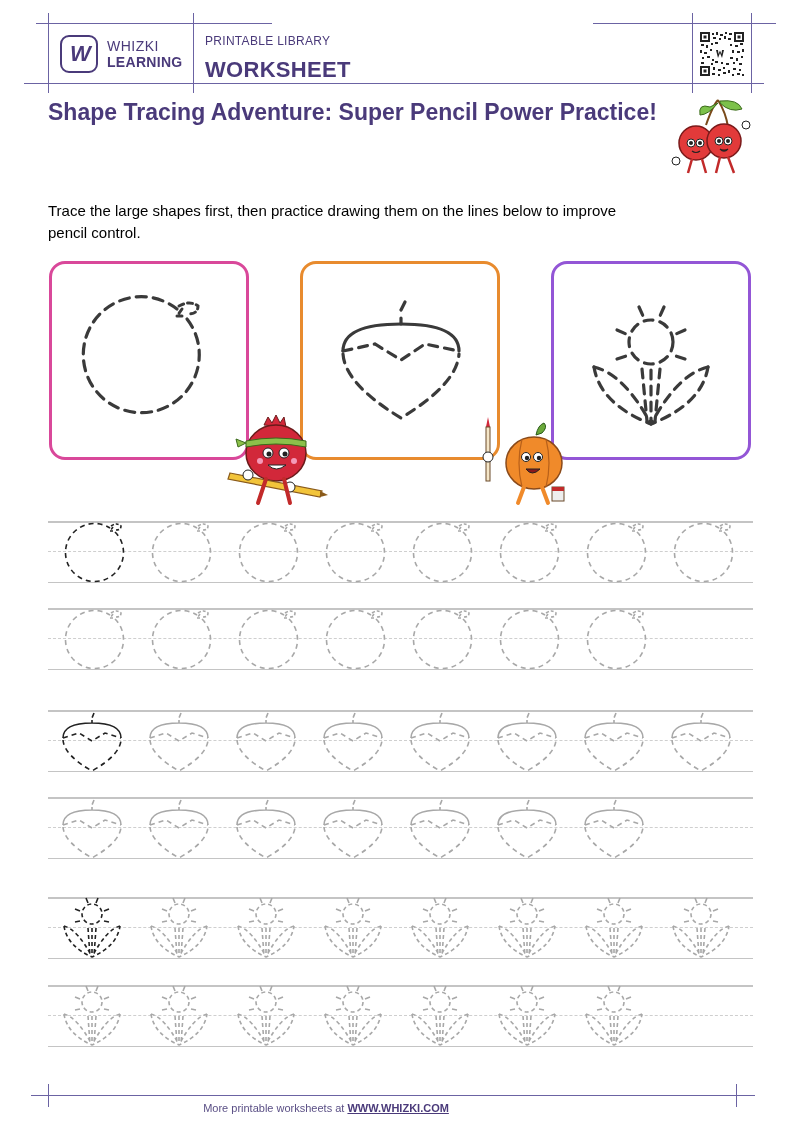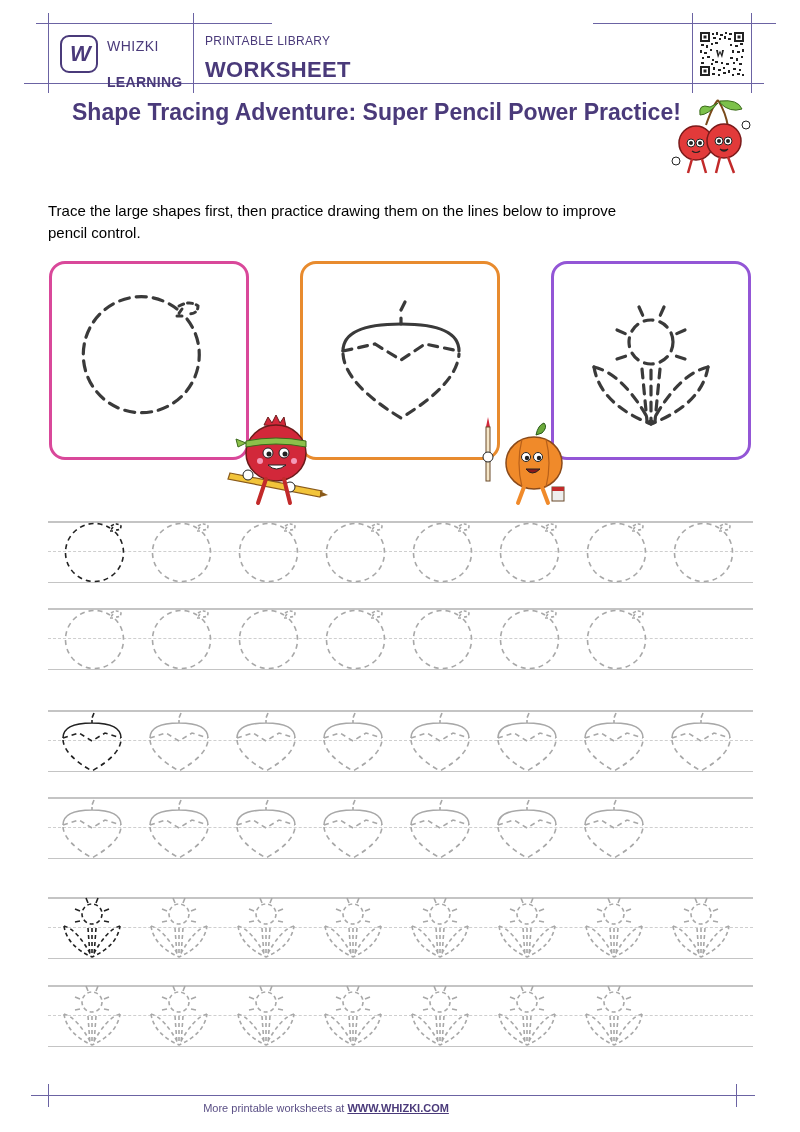--- a/index.html
+++ b/index.html
@@ -4,27 +4,27 @@
 <style>
   * { box-sizing: border-box; margin: 0; padding: 0; }
   html, body { width: 800px; height: 1132px; background: #ffffff; overflow: hidden; }
   body { position: relative; font-family: "Liberation Sans", "DejaVu Sans", sans-serif; color: #4a3a7a; }
   .hline { position: absolute; height: 1px; background: #6b63a3; }
   .vline { position: absolute; width: 1px; background: #6b63a3; }
 
   .logo-box { position: absolute; left: 60px; top: 35px; width: 38px; height: 38px; border: 2.5px solid #4a3a7a; border-radius: 9px; display: flex; align-items: center; justify-content: center; }
   .logo-w { font-weight: 900; font-style: italic; font-size: 22px; color: #4a3a7a; letter-spacing: -3px; }
   .brand-top { position: absolute; left: 107px; top: 38px; font-size: 14px; color: #4a3a7a; letter-spacing: 0.5px; }
-  .brand-bot { position: absolute; left: 107px; top: 54px; font-size: 14px; font-weight: bold; color: #4a3a7a; letter-spacing: 0.3px; margin-top: 20px; }
+  .brand-bot { position: absolute; left: 107px; top: 54px; font-size: 14px; font-weight: bold; color: #4a3a7a; letter-spacing: 0.3px; }
   .lib-top { position: absolute; left: 205px; top: 34px; font-size: 12px; color: #4a3a7a; letter-spacing: 0.3px; }
   .lib-bot { position: absolute; left: 205px; top: 57px; font-size: 22px; font-weight: bold; color: #4a3a7a; letter-spacing: 0.3px; }
 
   .qr { position: absolute; left: 699px; top: 31px; width: 46px; height: 46px; }
 
-  .title { position: absolute; left: 48px; top: 96px; width: 610px; font-size: 23px; font-weight: bold; line-height: 32px; color: #4a3a7a; margin-left: 24px; }
+  .title { position: absolute; left: 48px; top: 96px; width: 610px; font-size: 23px; font-weight: bold; line-height: 32px; color: #4a3a7a; }
   .subtitle { position: absolute; left: 48px; top: 172px; width: 600px; font-size: 15px; line-height: 22px; color: #000000; margin-top: 28px; }
 
   .shape-card { position: absolute; top: 261px; width: 200px; height: 199px; border: 3px solid; border-radius: 16px; background: #fff; }
   .card-1 { left: 49px; border-color: #d9489a; }
   .card-2 { left: 300px; border-color: #e88b2e; }
   .card-3 { left: 551px; border-color: #9356d6; }
   .shape-card svg { position: absolute; left: 0; top: 0; }
 
   .practice-row { position: absolute; left: 48px; width: 705px; height: 62px; }
   .practice-row .line-top, .practice-row .line-bot { position: absolute; left: 0; right: 0; height: 1.5px; background: #c4c4c4; }

